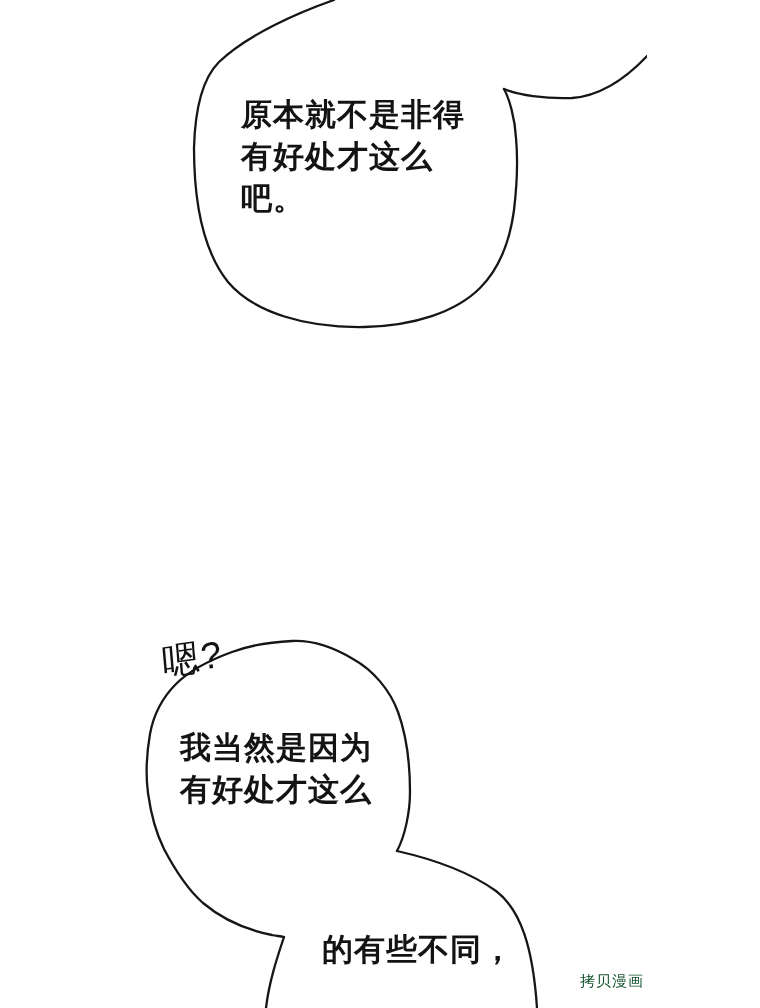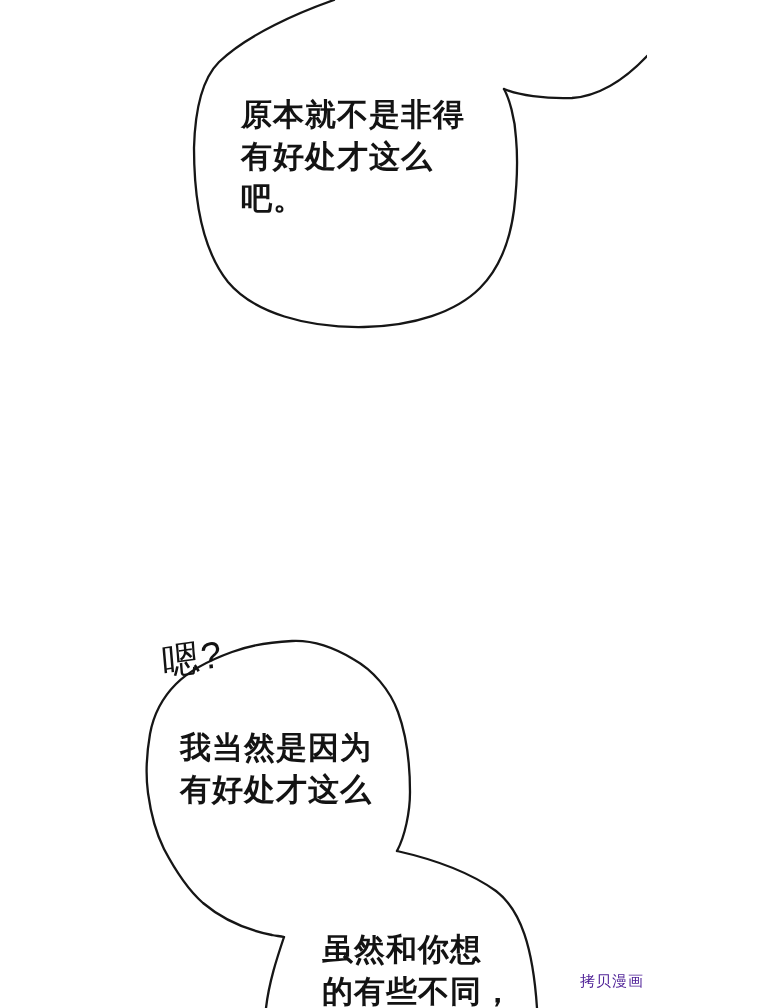--- a/index.html
+++ b/index.html
@@ -51,21 +51,21 @@
     font-weight: 500;
     letter-spacing: 2px;
     transform: rotate(-8deg) skewX(-3deg);
     transform-origin: left top;
     white-space: nowrap;
   }
   .watermark {
     position: absolute;
     right: 3px;
     top: 972px;
-    color: #4c1d95;
+    color: #14532d;
     font-size: 15px;
     font-weight: 400;
     letter-spacing: 1px;
     white-space: nowrap;
   }
 </style>
 </head>
 <body>
 
 <div class="page">
@@ -115,19 +115,18 @@
   </div>
 
   <div class="interjection">嗯?</div>
 
   <div class="txt b2">
     <div>我当然是因为</div>
     <div>有好处才这么</div>
   </div>
 
   <div class="txt b3">
-    <div>虽然和你想</div>
     <div>的有些不同，</div>
   </div>
 
   <div class="watermark">拷贝漫画</div>
 
 </div>
 
 </body></html>

